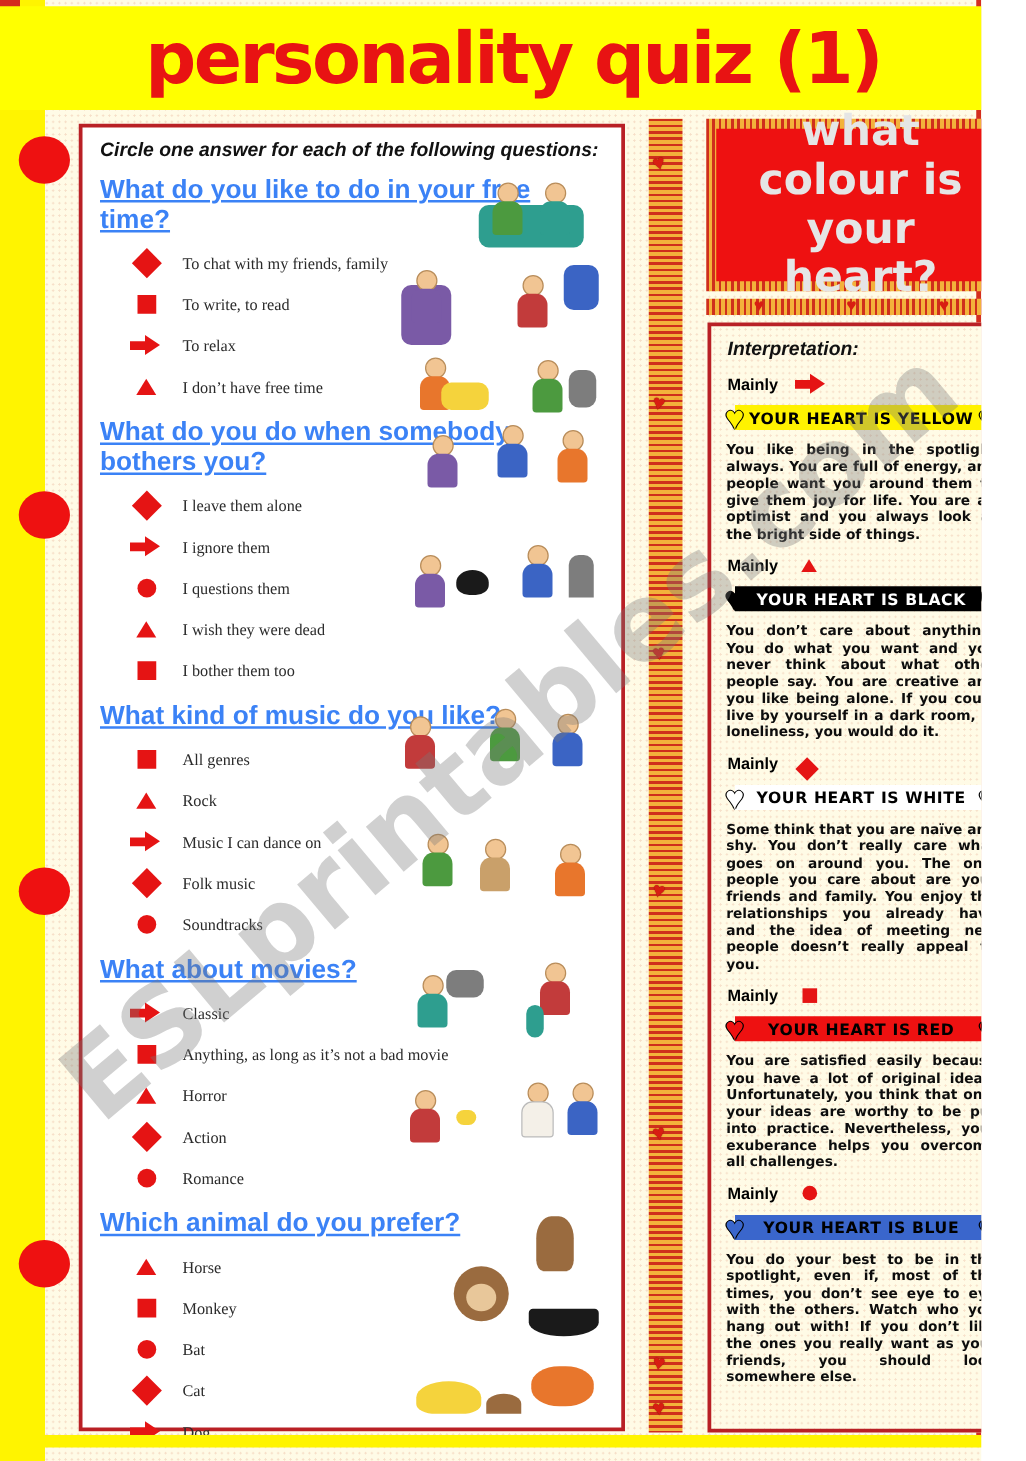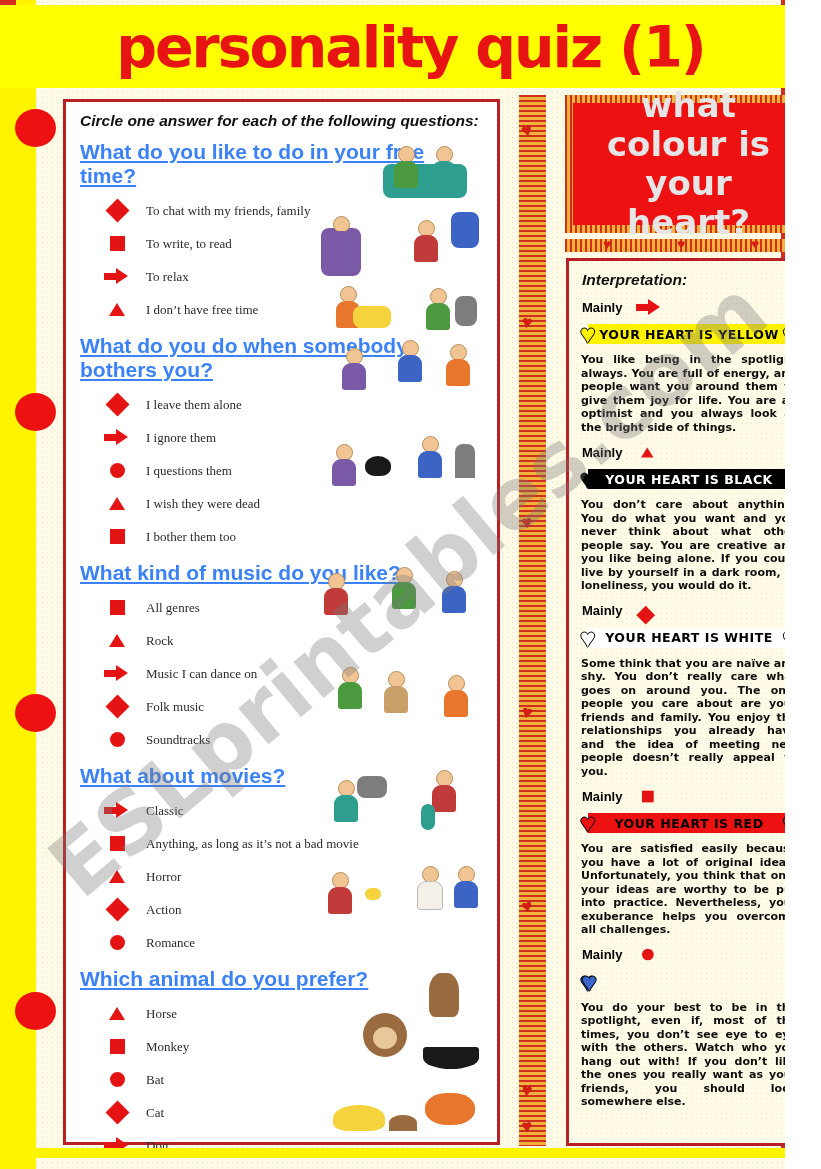--- a/index.html
+++ b/index.html
@@ -479,19 +479,20 @@
     <div class="interp-text">You are satisfied easily because you have a lot of original ideas. Unfortunately, you think that only your ideas are worthy to be put into practice. Nevertheless, your exuberance helps you overcome all challenges.</div>
 
     <div class="mainly-row">
       <span class="mainly-label">Mainly</span>
       <span class="icn">
           <span class="sh-circle mini"></span>
         </span>
     </div>
     <div class="banner s-blue">
       <span class="bheart left">♥</span>
+      <span class="bar">YOUR HEART IS BLUE</span>
       <span class="bheart right">♥</span>
     </div>
     <div class="interp-text">You do your best to be in the spotlight, even if, most of the times, you don’t see eye to eye with the others. Watch who you hang out with! If you don’t like the ones you really want as your friends, you should look somewhere else.</div>
   </div>
 
   <div class="bottom-bar"></div>
 </div>
 
 </body></html>

